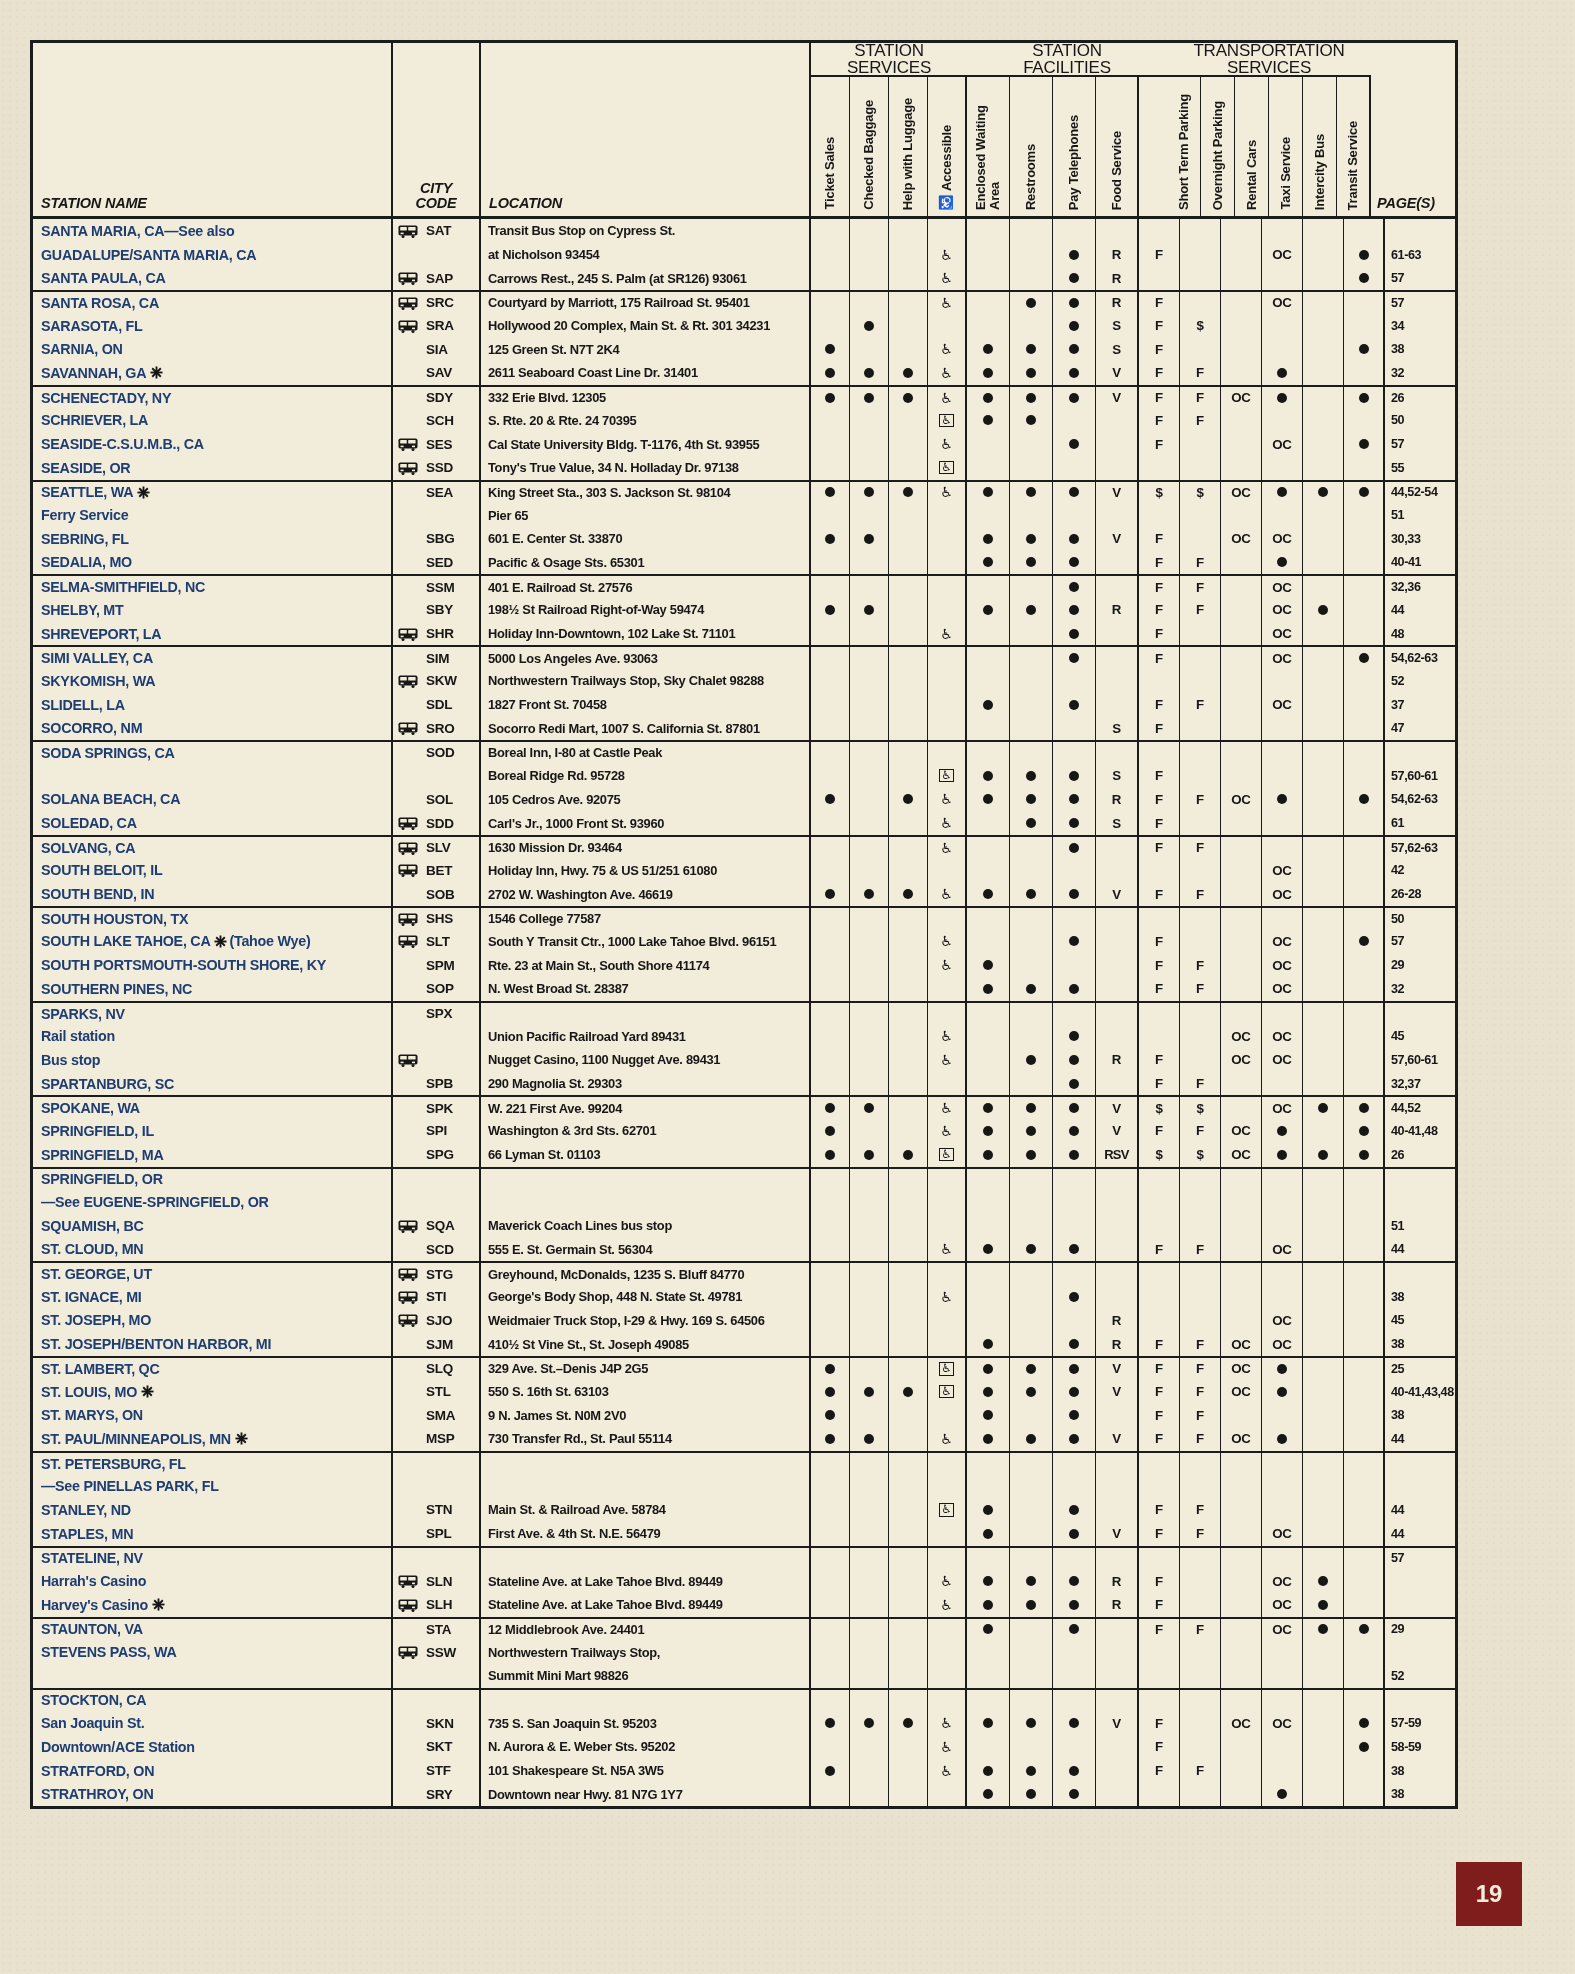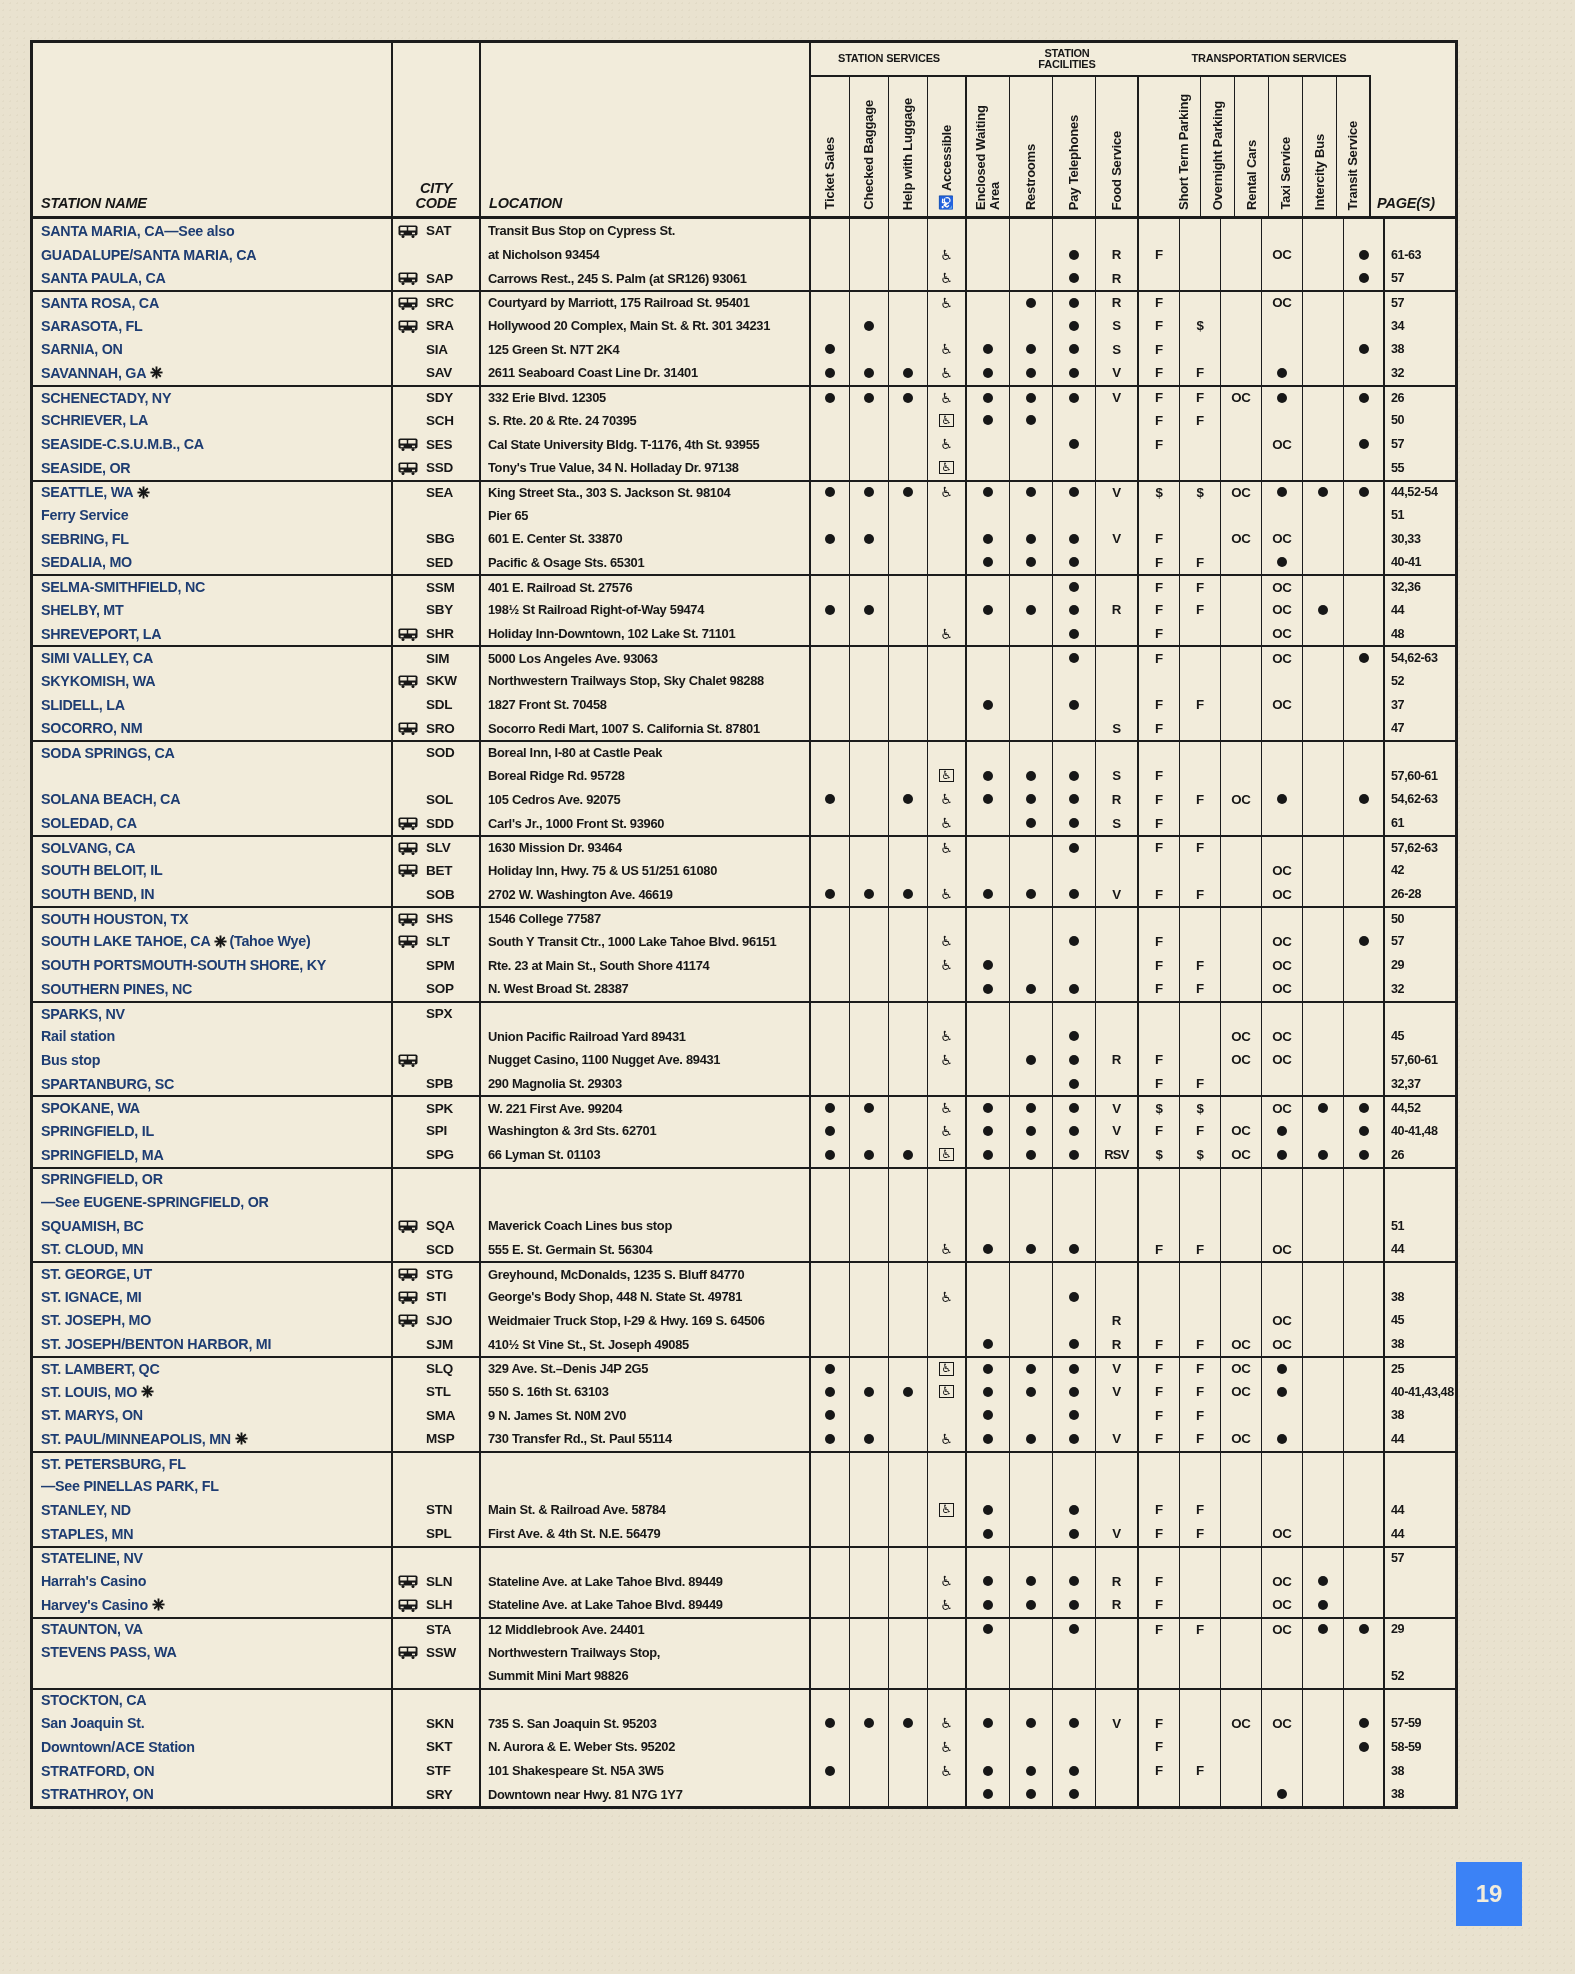--- a/index.html
+++ b/index.html
@@ -27,21 +27,21 @@
   .c-pg{width:70px;}
   .br{border-right:1.5px solid #1c1c1c;}
   .brh{border-right:2.5px solid #1c1c1c;}
   
   #thead{display:flex;height:176px;border-bottom:3px solid #1c1c1c;box-sizing:border-box;}
   #thead > div{box-sizing:border-box;position:relative;flex:0 0 auto;}
   .h-label{position:absolute;bottom:5px;left:8px;font-weight:700;font-size:14.5px;letter-spacing:-0.2px;white-space:nowrap;font-style:italic;}
   .h-label.center{left:0;right:0;text-align:center;line-height:1.05;}
   .group-cell{display:flex;flex-direction:column;}
   .band{height:34px;border-bottom:2.5px solid #1c1c1c;display:flex;align-items:center;justify-content:center;
-        font-weight:700;font-size:11px;letter-spacing:-0.2px;text-align:center;line-height:1.02;white-space:pre-line;box-sizing:border-box;}
+        font-weight:400;font-size:17px;letter-spacing:-0.2px;text-align:center;line-height:1.02;white-space:pre-line;box-sizing:border-box;}
   .rot-row{display:flex;flex:1;}
   .rot-cell{box-sizing:border-box;display:flex;align-items:flex-end;justify-content:center;padding-bottom:6px;}
   .rot-label{writing-mode:vertical-rl;transform:rotate(180deg);font-weight:700;font-size:13px;
              letter-spacing:-0.2px;line-height:1.04;max-height:132px;white-space:normal;text-align:left;}
   
   #tbody{display:block;}
   .row{display:flex;height:23.7px;box-sizing:border-box;}
   .row.gs{border-top:2.5px solid #1c1c1c;}
   .row > div{box-sizing:border-box;display:flex;align-items:center;overflow:visible;}
   .cell-name{padding-left:8px;white-space:nowrap;}
@@ -55,21 +55,21 @@
   .dot{width:10px;height:10px;border-radius:50%;background:#171717;display:inline-block;}
   .wc{font-family:"DejaVu Sans", sans-serif;font-size:14px;line-height:1;}
   .wcb{border:1.7px solid #171717;padding:0px 1px;display:inline-flex;align-items:center;justify-content:center;}
   .wcb .wc{font-size:11.5px;}
   .lt{font-weight:700;font-size:13.3px;letter-spacing:-0.2px;}
   .lt.sm{font-size:13px;letter-spacing:-0.7px;}
   .cell-pg{padding-left:6px;font-weight:700;font-size:12.6px;letter-spacing:-0.4px;white-space:nowrap;}
   .star{margin:0 2px 0 4px;}
   .suffix{color:#1e3d72;font-weight:700;font-size:14.3px;letter-spacing:-0.25px;}
   
-  #pagebox{position:absolute;left:1456px;top:1862px;width:66px;height:64px;background:#3b82f6;
+  #pagebox{position:absolute;left:1456px;top:1862px;width:66px;height:64px;background:#7f1d1d;
            display:flex;align-items:center;justify-content:center;}
   #pagebox span{color:#f2ecdb;font-weight:700;font-size:24px;}
 </style>
 </head>
 <body>
 
 <div id="table">
   <div id="thead">
     <div class="c-name brh">
       <span class="h-label">STATION NAME</span>

